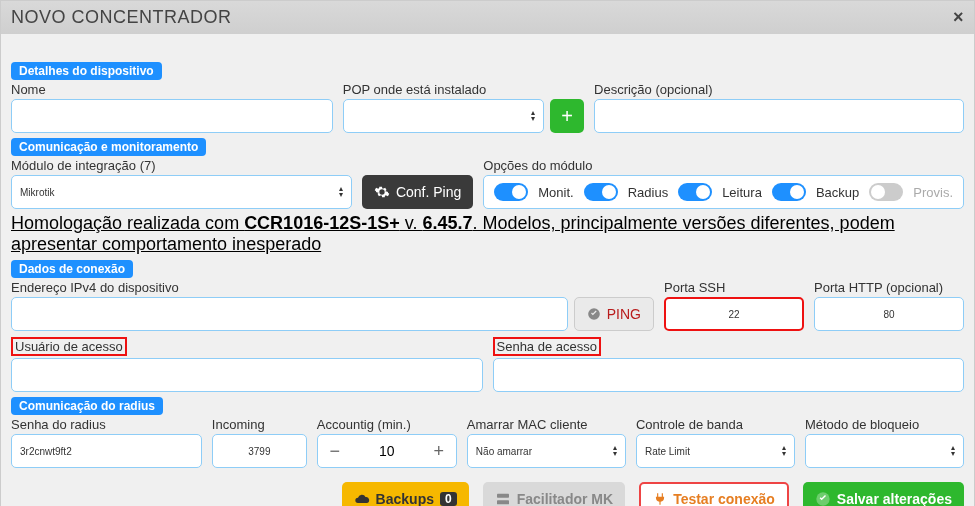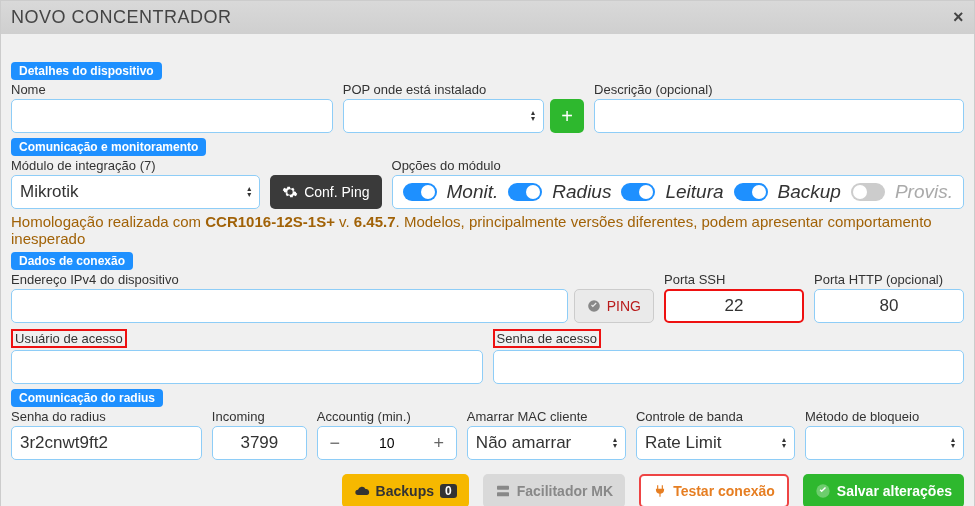--- a/index.html
+++ b/index.html
@@ -10,44 +10,44 @@
 .close-x { color: #fff; font-size: 18px; font-weight: bold; cursor: pointer; }
 .body { background: #f0f0f0; padding: 6px 10px 12px; margin-top: 17px; }
 .section { margin-top: 4px; }
 .legend { display: inline-block; background: #1e90ff; color: #fff; font-size: 12px; padding: 2px 8px; border-radius: 4px; font-weight: bold; }
 .row { display: flex; gap: 10px; margin-top: 2px; }
 .col { display: flex; flex-direction: column; }
 .lbl { font-size: 13px; color: #333; margin-bottom: 2px; }
 .lbl.red { border: 2px solid #e11; padding: 0 2px; display: inline-block; width: fit-content; }
 input[type=text], select, .selectish {
   height: 34px; border: 1px solid #8ecdf7; border-radius: 5px; background: #fff;
-  padding: 0 8px; font-size: 17px; color: #333; width: 100%;
+  padding: 0 8px; font-size: 10px; color: #333; width: 100%;
 }
 .selectish { display: flex; align-items: center; justify-content: space-between; }
 .dblcaret::before { content:"▴"; display:block; font-size:8px; line-height:6px; }
 .dblcaret::after { content:"▾"; display:block; font-size:8px; line-height:6px; }
 .dblcaret { display:flex; flex-direction:column; align-items:center; }
 .btn { height: 34px; border-radius: 5px; border: none; padding: 0 12px; font-size: 14px; cursor: pointer; display: inline-flex; align-items: center; gap: 6px; }
 .btn-dark { background: #3a3a3a; color: #fff; }
 .btn-green-sm { width: 34px; height: 34px; background: #2eb82e; color: #fff; border-radius: 5px; font-size: 20px; display:flex;align-items:center;justify-content:center; }
 .btn-grey { background: #eaeaea; color: #b91c1c; border:1px solid #ccc; }
 .btn-yellow { background: #f6b800; color: #333; font-weight: bold; }
 .btn-grey2 { background: #d9d9d9; color: #888; font-weight: bold; }
 .btn-red-outline { background: #fff; color: #e67e22; font-weight: bold; border: 2px solid #e44; }
 .btn-green { background: #2eb82e; color: #fff; font-weight: bold; }
 .badge-count { background:#333; color:#fff; border-radius:3px; padding:0 5px; font-size:12px; }
 .red-box { border: 2px solid #e11 !important; }
-.warning { color: #a16207; font-size: 15px; margin-top: 4px; }
+.warning { color: #000000; font-size: 18px; margin-top: 4px; text-decoration: underline; }
 .warning b { font-weight: bold; }
 .toggle-row { display:flex; align-items:center; gap:10px; height:34px; border:1px solid #8ecdf7; border-radius:5px; background:#fff; padding:0 10px; flex:1; }
 .toggle { position:relative; width:34px; height:18px; border-radius:9px; background:#1e90ff; display:inline-block; }
 .toggle.off { background:#ccc; }
 .toggle::after { content:""; position:absolute; top:2px; right:2px; width:14px; height:14px; background:#fff; border-radius:50%; }
 .toggle.off::after { left:2px; right:auto; }
-.tlabel { font-size:19px; color:#333;font-style:italic; }
+.tlabel { font-size:13px; color:#333; }
 .tlabel.dim { color:#aaa; }
 .stepper { display:flex; align-items:center; border:1px solid #8ecdf7; border-radius:5px; background:#fff; height:34px; }
 .stepper button { width:34px; height:100%; border:none; background:transparent; font-size:18px; color:#666; cursor:pointer; }
 .stepper .val { flex:1; text-align:center; font-size:14px; }
 .footer-row { display:flex; justify-content:flex-end; gap:14px; margin-top:14px; }
 svg { display:block; }
 </style>
 </head>
 <body>
 

